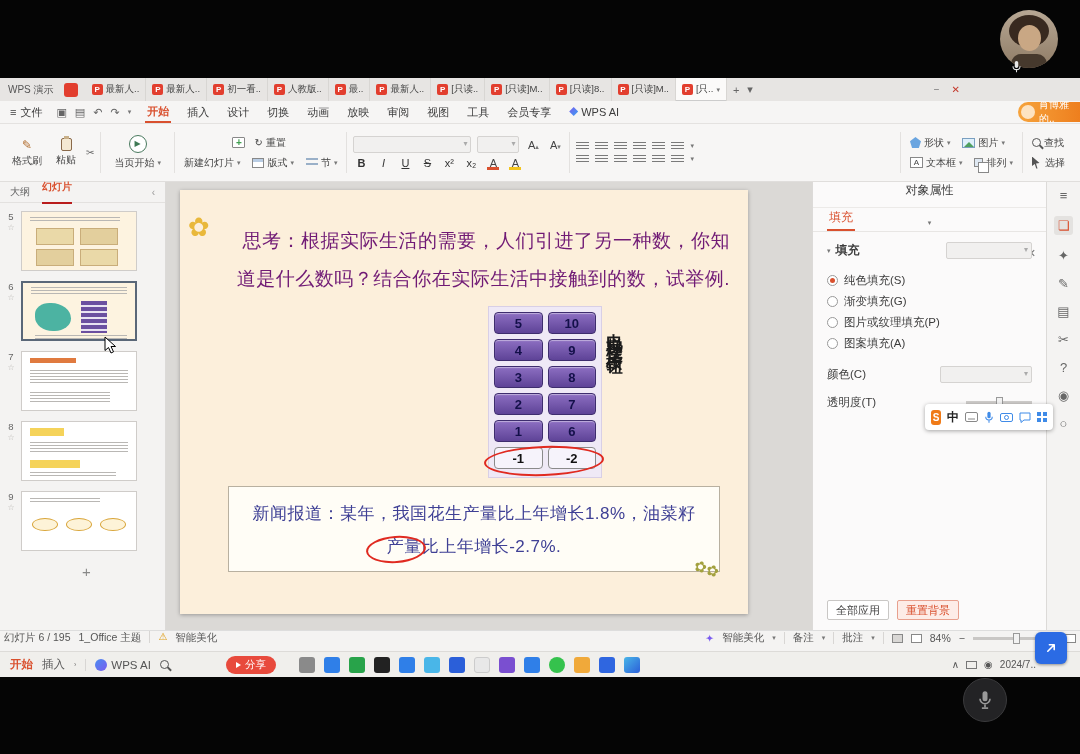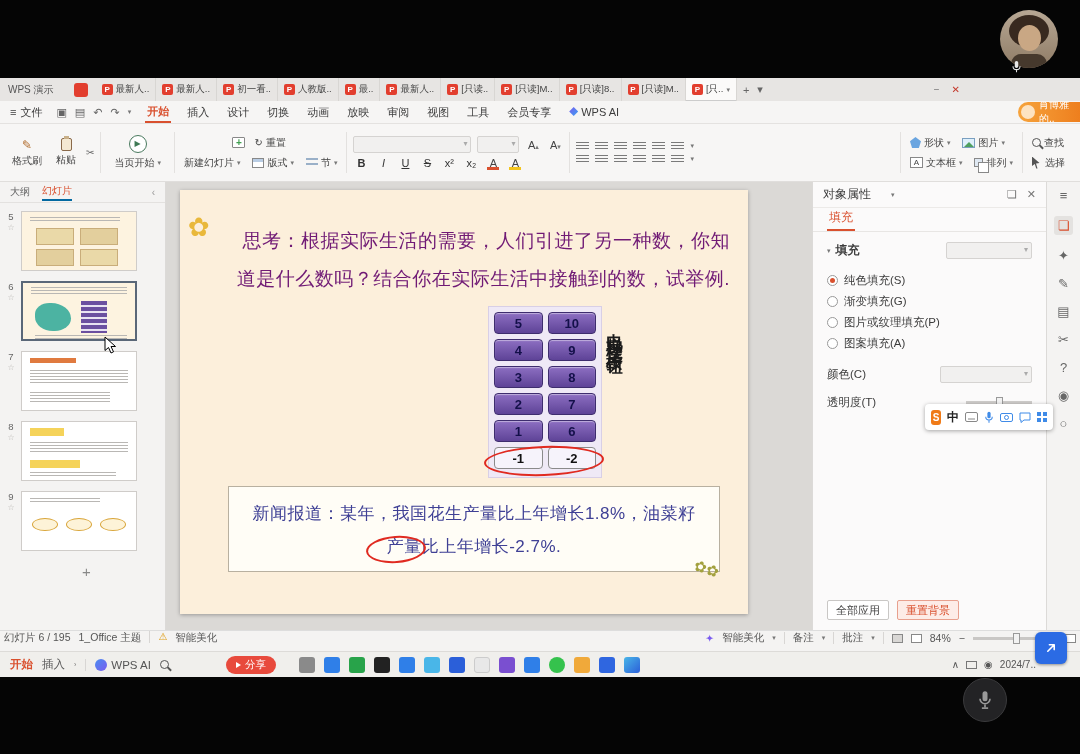--- a/index.html
+++ b/index.html
@@ -5,21 +5,21 @@
   * { margin:0; padding:0; box-sizing:border-box; }
   html,body { width:1080px; height:754px; background:#050505; font-family:"Liberation Sans","DejaVu Sans",sans-serif; overflow:hidden; }
   .stage { position:relative; width:1080px; height:754px; background:#050505; }
   .abs { position:absolute; }
 
   
   .window { position:absolute; top:78px; left:0; width:1080px; height:599px; background:#f3f2f1; display:flex; flex-direction:column; }
 
   
   .tabbar { height:23px; background:#e7e5e3; display:flex; align-items:center; padding-left:8px; font-size:10px; color:#555; flex:0 0 auto; }
-  .app-label { margin-right:20px; white-space:nowrap; }
+  .app-label { margin-right:10px; white-space:nowrap; }
   .app-btn { width:14px; height:14px; background:#e23e2e; border-radius:3px; margin-right:8px; flex:0 0 auto; }
   .doc-tab { display:flex; align-items:center; gap:3px; height:23px; padding:0 6px; border-right:1px solid #d8d6d3; max-width:69px; min-width:0; cursor:default; }
   .doc-tab.active { background:#fbfaf9; box-shadow:0 -1px 0 #ccc inset; }
   .p-ic { width:11px; height:11px; background:#e23e2e; color:#fff; border-radius:2px; font-size:8px; font-weight:bold; display:flex; align-items:center; justify-content:center; flex:0 0 auto; }
   .doc-tab .lbl { overflow:hidden; white-space:nowrap; text-overflow:clip; font-size:9.5px; color:#444; }
   .tab-tools { display:flex; align-items:center; gap:8px; margin-left:6px; color:#666; font-size:11px; }
   .tab-winctl { margin-left:auto; margin-right:120px; display:flex; gap:12px; color:#777; font-size:10px; align-items:center;}
   .tab-winctl .x { color:#c4392c; font-weight:bold; }
 
   
@@ -65,21 +65,21 @@
   .ic-brush { color:#b06a2a; font-size:12px; }
   .ic-paste { width:11px; height:13px; border:1.3px solid #8a6a4a; border-radius:2px; background:#f4e8d2; position:relative; }
   .ic-paste::before { content:""; position:absolute; top:-3px; left:2px; width:5px; height:3px; background:#c9b089; }
 
   
   .main { flex:1 1 auto; display:flex; min-height:0; }
 
   
   .sidebar { width:166px; background:#f4f3f2; border-right:1px solid #dcdad8; display:flex; flex-direction:column; font-size:10px; }
   .side-tabs { height:21px; display:flex; align-items:center; gap:12px; padding:0 10px; border-bottom:1px solid #e3e1df; color:#666; }
-  .side-tabs .active { color:#d9502e; border-bottom:2px solid #0369a1; padding-bottom:1px; }
+  .side-tabs .active { color:#d9502e; border-bottom:2px solid #b91c1c; padding-bottom:8px;font-weight:bold; }
   .side-tabs .coll { margin-left:auto; color:#999; }
   .thumbs { flex:1; padding:8px 6px 0 4px; overflow:hidden; }
   .thumb-row { display:flex; gap:3px; margin-bottom:10px; }
   .tnum { width:14px; display:flex; flex-direction:column; align-items:center; color:#666; font-size:9.5px; gap:1px; }
   .tnum .st { color:#b9b7b4; font-size:8px; }
   .thumb { width:116px; height:60px; background:#fff; border:1px solid #cfccc9; position:relative; overflow:hidden; }
   .thumb.sel { border:2px solid #5a6778; }
   .tl { position:absolute; background:repeating-linear-gradient(to bottom,#b9b7b4 0 1px,transparent 1px 3px); }
   .add-slide { text-align:center; color:#888; font-size:15px; padding:2px 0 0 10px; }
 
@@ -92,21 +92,21 @@
   .elev { position:absolute; left:308px; top:116px; width:114px; height:172px; background:#efe9f6; border:1px solid #d8cfe6; padding:5px; display:grid; grid-template-columns:1fr 1fr; grid-auto-rows:22px; gap:5px; }
   .ebtn { background:linear-gradient(#8d6fc2,#5e4397); border:1px solid #3e2d6e; border-radius:4px; color:#14104a; font-weight:bold; font-size:13px; display:flex; align-items:center; justify-content:center; box-shadow:inset 0 1px 1px rgba(255,255,255,.45); }
   .ebtn.neg { background:#f6f3fb; border:1px solid #8a8a8a; color:#111; }
   .elev-cap { position:absolute; left:424px; top:130px; writing-mode:vertical-rl; text-orientation:upright; font-size:16.5px; font-weight:bold; letter-spacing:5px; color:#1a1a1a; }
   .news { position:absolute; left:48px; top:296px; width:492px; height:86px; background:#fffdf6; border:1px solid #b8b0a0; padding:10px 14px; font-size:17px; color:#3f4095; line-height:33px; letter-spacing:.5px;text-align:center; }
   .redring { position:absolute; border:2.5px solid #e02a20; border-radius:50%; }
   .sl-deco { position:absolute; left:514px; top:372px; color:#a3a13f; font-size:15px; transform:rotate(18deg); line-height:14px; }
 
   
   .props { width:234px; background:#fbfafa; border-left:1px solid #dcdad8; position:relative; font-size:11.5px; color:#3c3c3c; }
-  .p-head { height:26px; display:flex; align-items:center; padding:0 10px; border-bottom:1px solid #eceae8; gap:20px; font-size:12px; }
+  .p-head { height:26px; display:flex; align-items:center; padding:0 10px; border-bottom:1px solid #eceae8; gap:20px; font-size:12px;flex-direction:column; }
   .p-head .ops { margin-left:auto; display:flex; gap:10px; color:#777; font-size:11px; }
   .p-tabs { height:24px; border-bottom:1px solid #e8e6e4; display:flex; align-items:flex-end; padding:0 14px; }
   .p-tab { color:#d9502e; border-bottom:2px solid #d9502e; padding:0 2px 3px; font-size:12px; }
   .p-body { padding:10px 14px; }
   .sec-row { display:flex; align-items:center; gap:5px; font-weight:bold; font-size:12px; }
   .sec-row .combo { margin-left:auto; width:86px; }
   .opt { display:flex; align-items:center; gap:6px; height:21px; }
   .radio { width:11px; height:11px; border:1px solid #999; border-radius:50%; background:#fff; position:relative; flex:0 0 auto; }
   .radio.on::after { content:""; position:absolute; left:2px; top:2px; width:5px; height:5px; border-radius:50%; background:#d9502e; }
   .chk { width:10px; height:10px; border:1px solid #999; background:#fff; flex:0 0 auto; }

